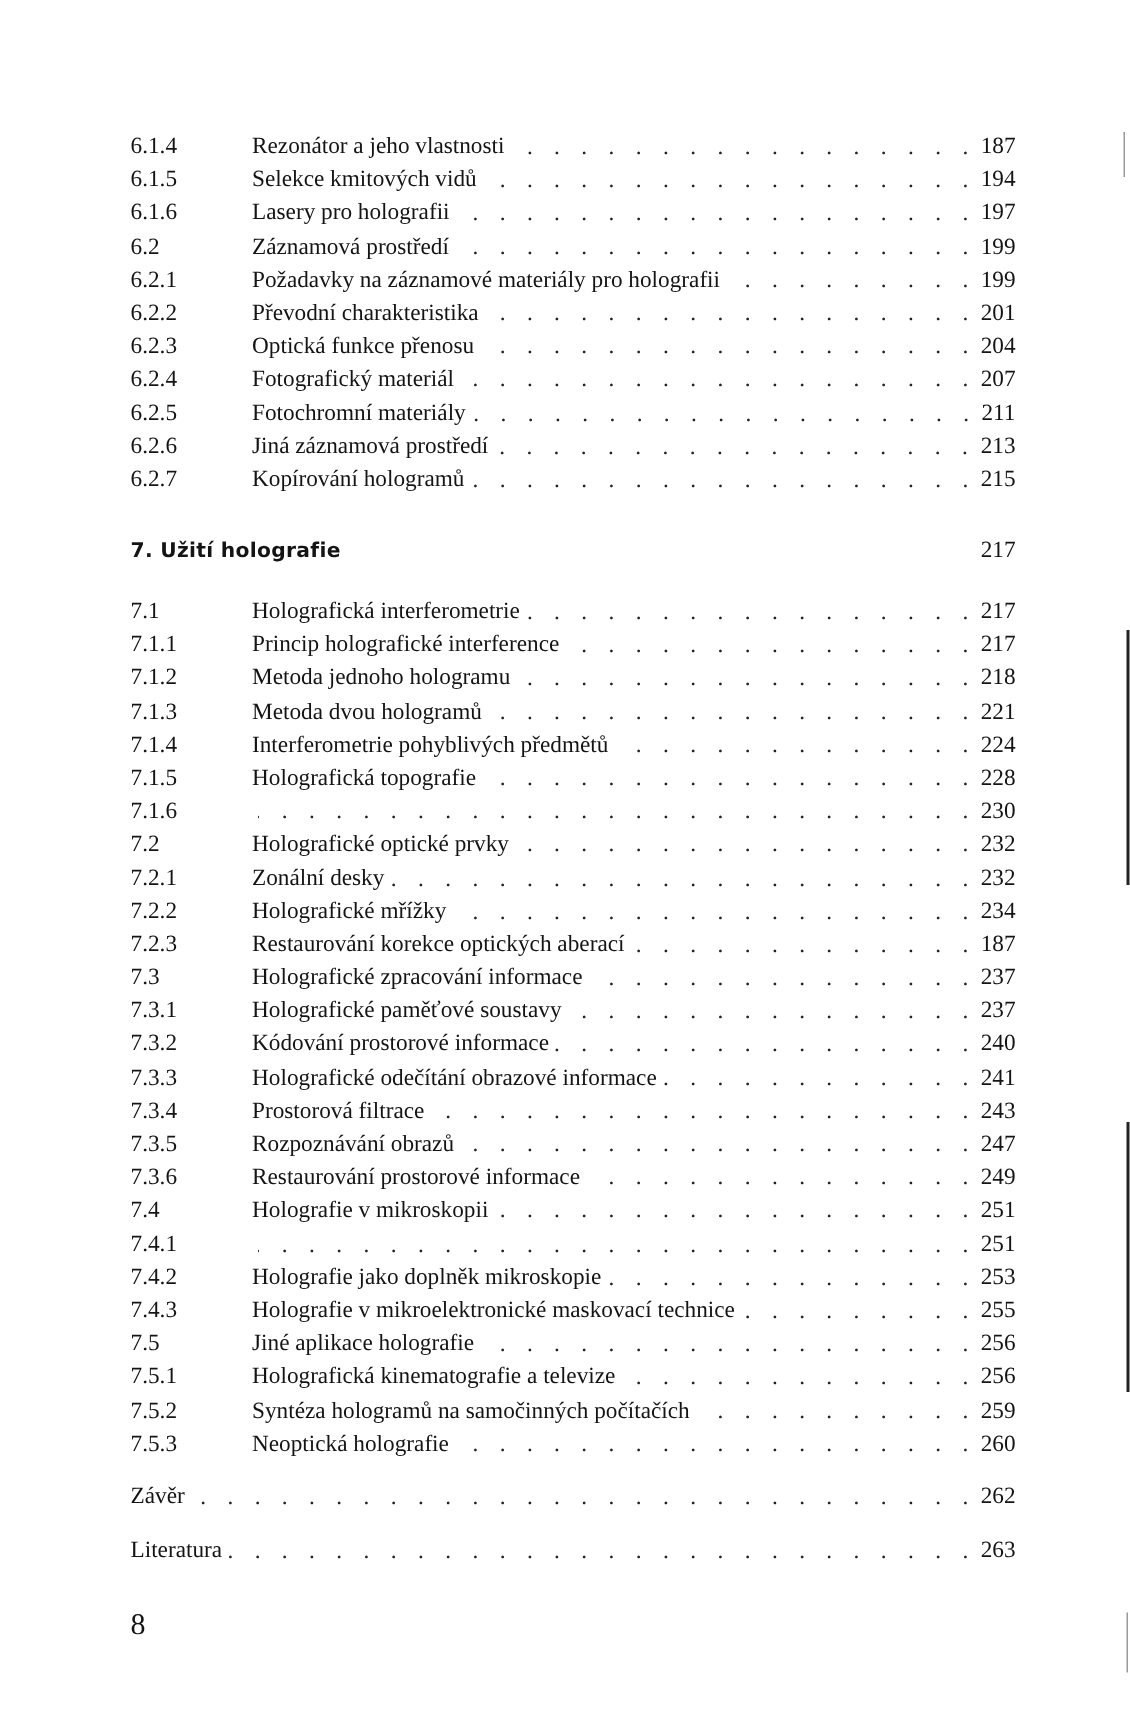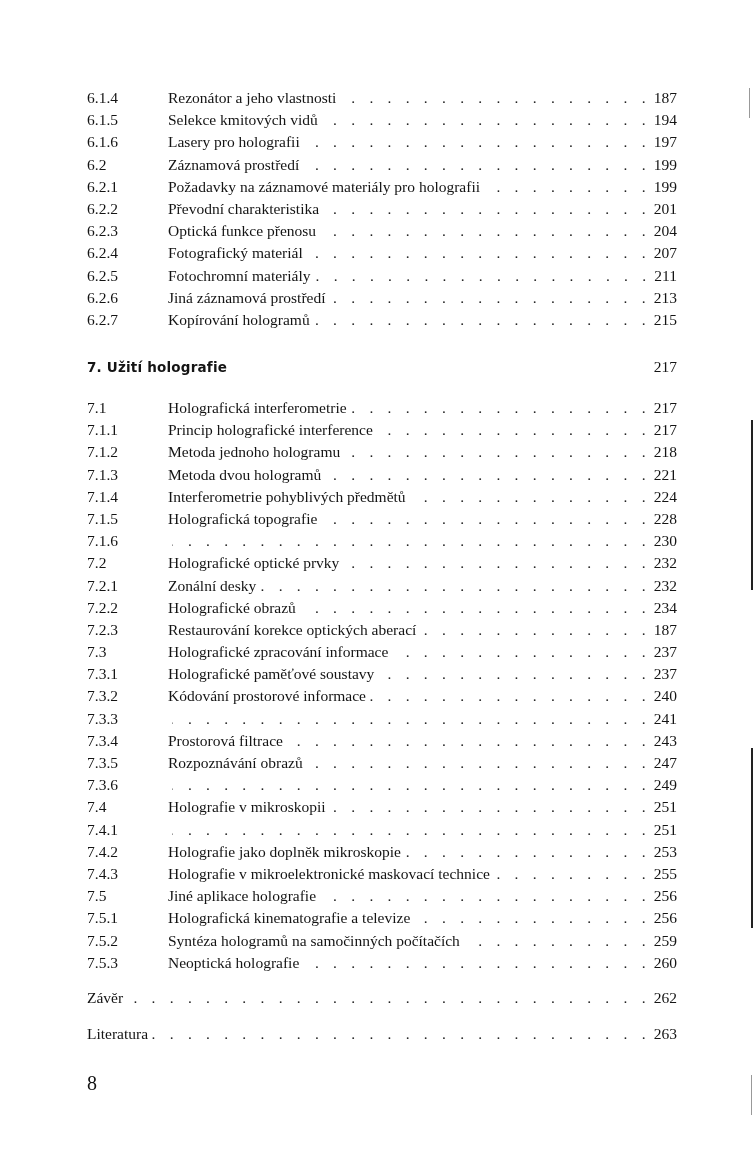--- a/index.html
+++ b/index.html
@@ -160,21 +160,21 @@
         <span class="page-no">232</span>
       </div>
       <div class="row">
         <span class="num">7.2.1</span>
         <span class="title">Zonální desky</span>
         <span class="leader">. . . . . . . . . . . . . . . . . . . . . . . . . . . . . . . . . . . . . . . . . . . . . . . . . . . . . . .</span>
         <span class="page-no">232</span>
       </div>
       <div class="row">
         <span class="num">7.2.2</span>
-        <span class="title">Holografické obrazů</span>
+        <span class="title">Holografické mřížky</span>
         <span class="leader">. . . . . . . . . . . . . . . . . . . . . . . . . . . . . . . . . . . . . . . . . . . . . . . . . . . . . . .</span>
         <span class="page-no">234</span>
       </div>
       <div class="row">
         <span class="num">7.2.3</span>
         <span class="title">Restaurování korekce optických aberací</span>
         <span class="leader">. . . . . . . . . . . . . . . . . . . . . . . . . . . . . . . . . . . . . . . . . . . . . . . . . . . . . . .</span>
         <span class="page-no">187</span>
       </div>
       <div class="row">
@@ -190,37 +190,39 @@
         <span class="page-no">237</span>
       </div>
       <div class="row">
         <span class="num">7.3.2</span>
         <span class="title">Kódování prostorové informace</span>
         <span class="leader">. . . . . . . . . . . . . . . . . . . . . . . . . . . . . . . . . . . . . . . . . . . . . . . . . . . . . . .</span>
         <span class="page-no">240</span>
       </div>
       <div class="row">
         <span class="num">7.3.3</span>
+        <span class="title">Holografické odečítání obrazové informace</span>
         <span class="leader">. . . . . . . . . . . . . . . . . . . . . . . . . . . . . . . . . . . . . . . . . . . . . . . . . . . . . . .</span>
         <span class="page-no">241</span>
       </div>
       <div class="row">
         <span class="num">7.3.4</span>
         <span class="title">Prostorová filtrace</span>
         <span class="leader">. . . . . . . . . . . . . . . . . . . . . . . . . . . . . . . . . . . . . . . . . . . . . . . . . . . . . . .</span>
         <span class="page-no">243</span>
       </div>
       <div class="row">
         <span class="num">7.3.5</span>
         <span class="title">Rozpoznávání obrazů</span>
         <span class="leader">. . . . . . . . . . . . . . . . . . . . . . . . . . . . . . . . . . . . . . . . . . . . . . . . . . . . . . .</span>
         <span class="page-no">247</span>
       </div>
       <div class="row">
         <span class="num">7.3.6</span>
+        <span class="title">Restaurování prostorové informace</span>
         <span class="leader">. . . . . . . . . . . . . . . . . . . . . . . . . . . . . . . . . . . . . . . . . . . . . . . . . . . . . . .</span>
         <span class="page-no">249</span>
       </div>
       <div class="row">
         <span class="num">7.4</span>
         <span class="title">Holografie v mikroskopii</span>
         <span class="leader">. . . . . . . . . . . . . . . . . . . . . . . . . . . . . . . . . . . . . . . . . . . . . . . . . . . . . . .</span>
         <span class="page-no">251</span>
       </div>
       <div class="row">

